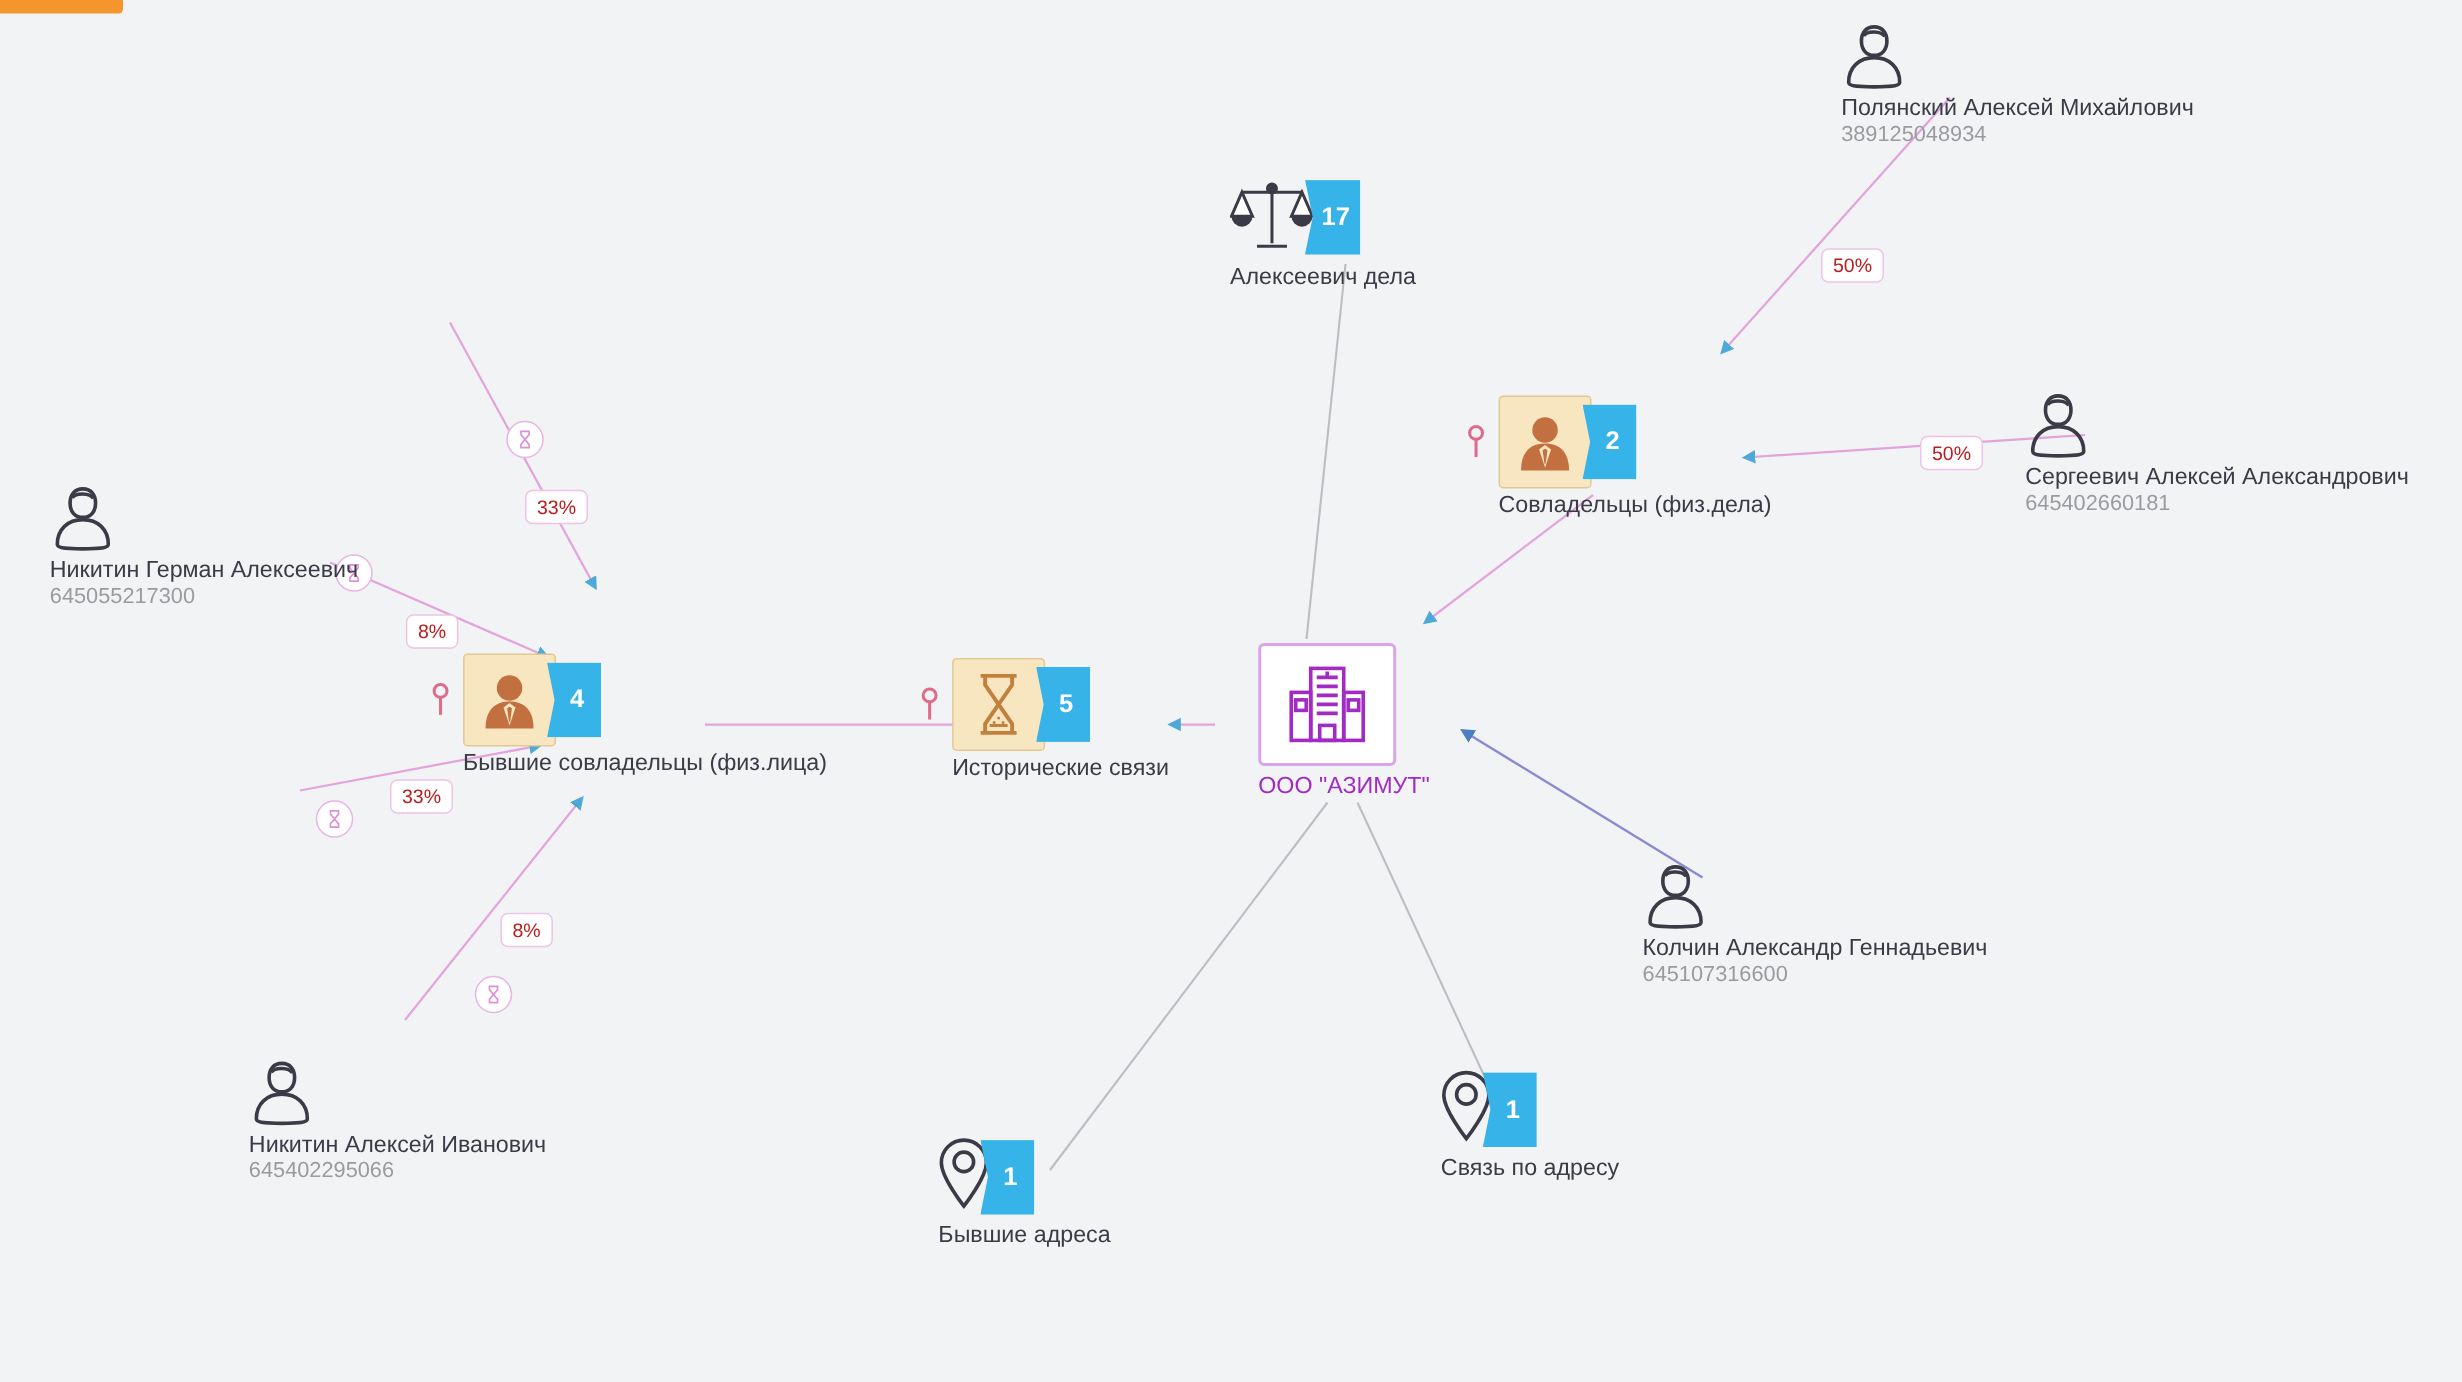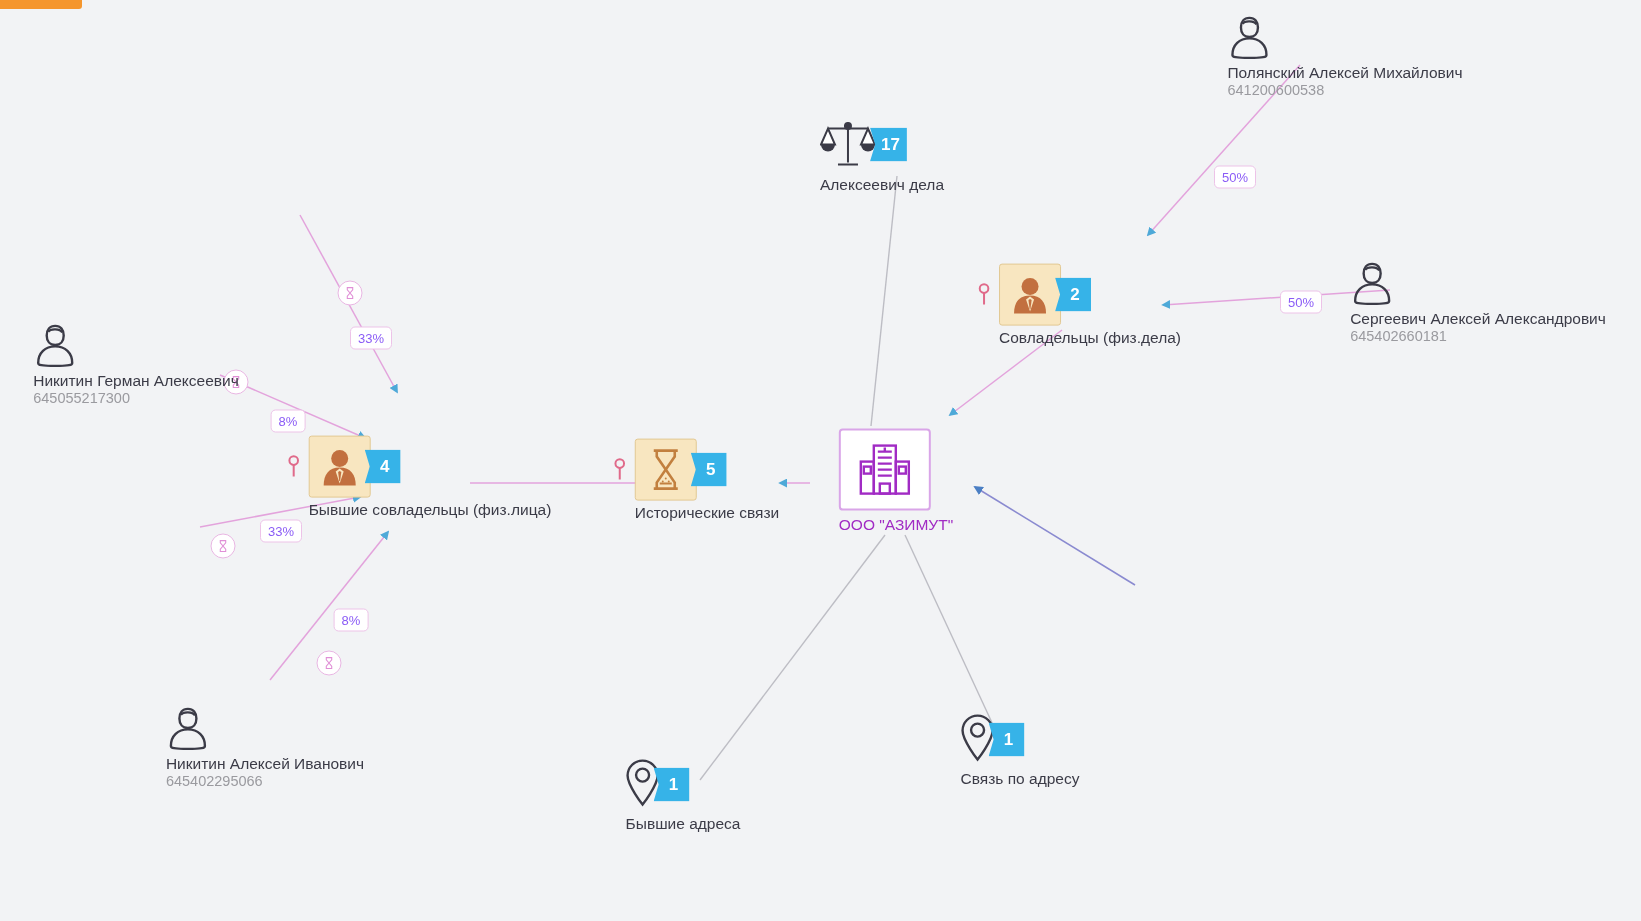--- a/index.html
+++ b/index.html
@@ -91,21 +91,21 @@
   .company-label {
     color: #a12bc4;
     margin-top: 5px;
     font-size: 15.5px;
   }
   
   .badge {
     position: absolute;
     left: 100%;
     margin-left: -6px;
-    height: 34px;
+    height: 50px;
     min-width: 36px;
     padding: 0 7px 0 11px;
     background: #36b3e8;
     color: #ffffff;
     font-size: 17px;
     font-weight: 700;
     display: flex;
     align-items: center;
     justify-content: center;
     box-sizing: border-box;
@@ -123,21 +123,21 @@
   .pin svg { display: block; }
   
   .edge-label {
     position: absolute;
     transform: translate(-50%, -50%);
     background: #ffffff;
     border: 1px solid #edc3e8;
     border-radius: 5px;
     padding: 3px 7px;
     font-size: 13px;
-    color: #8b5cf6;
+    color: #b91c1c;
     white-space: nowrap;
   }
   .hist-marker {
     position: absolute;
     transform: translate(-50%, -50%);
     width: 25px;
     height: 25px;
     border-radius: 50%;
     background: #ffffff;
     border: 1.5px solid #e9b6e3;
@@ -349,21 +349,21 @@
 
   <div class="node" style="left:1345px; top:57px;">
     <span class="person-glyph">
       <svg width="44" height="46" viewBox="0 0 44 46" fill="none" stroke="#3b3b47" stroke-width="2.4">
         <path d="M22 3 C16.5 3 13.5 7 13.5 12.5 C13.5 18 16.5 22 22 22 C27.5 22 30.5 18 30.5 12.5 C30.5 7 27.5 3 22 3 Z"></path>
         <path d="M22 23.5 C12 23.5 5 30 5 40 C5 42 8 43 22 43 C36 43 39 42 39 40 C39 30 32 23.5 22 23.5 Z"></path>
         <path d="M15 9 C17 5.5 27 5.5 29 9.5" stroke-width="2.2"></path>
       </svg>
     </span>
     <div class="node-label">Полянский Алексей Михайлович</div>
-    <div class="node-sub">641200600538</div>
+    <div class="node-sub">389125048934</div>
   </div>
 
   <div class="node" style="left:1478px; top:303px;">
     <span class="person-glyph">
       <svg width="44" height="46" viewBox="0 0 44 46" fill="none" stroke="#3b3b47" stroke-width="2.4">
         <path d="M22 3 C16.5 3 13.5 7 13.5 12.5 C13.5 18 16.5 22 22 22 C27.5 22 30.5 18 30.5 12.5 C30.5 7 27.5 3 22 3 Z"></path>
         <path d="M22 23.5 C12 23.5 5 30 5 40 C5 42 8 43 22 43 C36 43 39 42 39 40 C39 30 32 23.5 22 23.5 Z"></path>
         <path d="M15 9 C17 5.5 27 5.5 29 9.5" stroke-width="2.2"></path>
       </svg>
     </span>
@@ -390,14 +390,25 @@
       <svg width="44" height="46" viewBox="0 0 44 46" fill="none" stroke="#3b3b47" stroke-width="2.4">
         <path d="M22 3 C16.5 3 13.5 7 13.5 12.5 C13.5 18 16.5 22 22 22 C27.5 22 30.5 18 30.5 12.5 C30.5 7 27.5 3 22 3 Z"></path>
         <path d="M22 23.5 C12 23.5 5 30 5 40 C5 42 8 43 22 43 C36 43 39 42 39 40 C39 30 32 23.5 22 23.5 Z"></path>
         <path d="M15 9 C17 5.5 27 5.5 29 9.5" stroke-width="2.2"></path>
       </svg>
     </span>
     <div class="node-label">Никитин Алексей Иванович</div>
     <div class="node-sub">645402295066</div>
   </div>
 
+  <div class="node" style="left:1210px; top:617px;">
+    <span class="person-glyph">
+      <svg width="44" height="46" viewBox="0 0 44 46" fill="none" stroke="#3b3b47" stroke-width="2.4">
+        <path d="M22 3 C16.5 3 13.5 7 13.5 12.5 C13.5 18 16.5 22 22 22 C27.5 22 30.5 18 30.5 12.5 C30.5 7 27.5 3 22 3 Z"></path>
+        <path d="M22 23.5 C12 23.5 5 30 5 40 C5 42 8 43 22 43 C36 43 39 42 39 40 C39 30 32 23.5 22 23.5 Z"></path>
+        <path d="M15 9 C17 5.5 27 5.5 29 9.5" stroke-width="2.2"></path>
+      </svg>
+    </span>
+    <div class="node-label">Колчин Александр Геннадьевич</div>
+    <div class="node-sub">645107316600</div>
+  </div>
 
 </div>
 
 </body></html>

